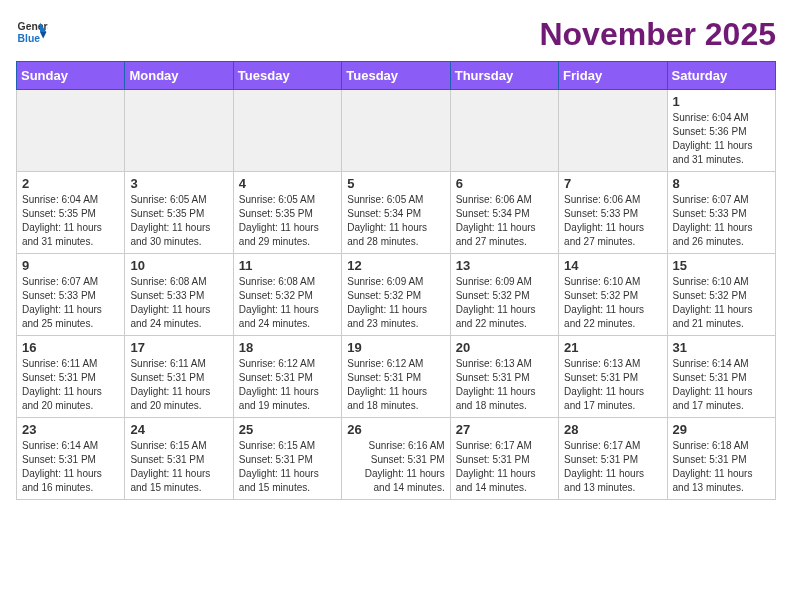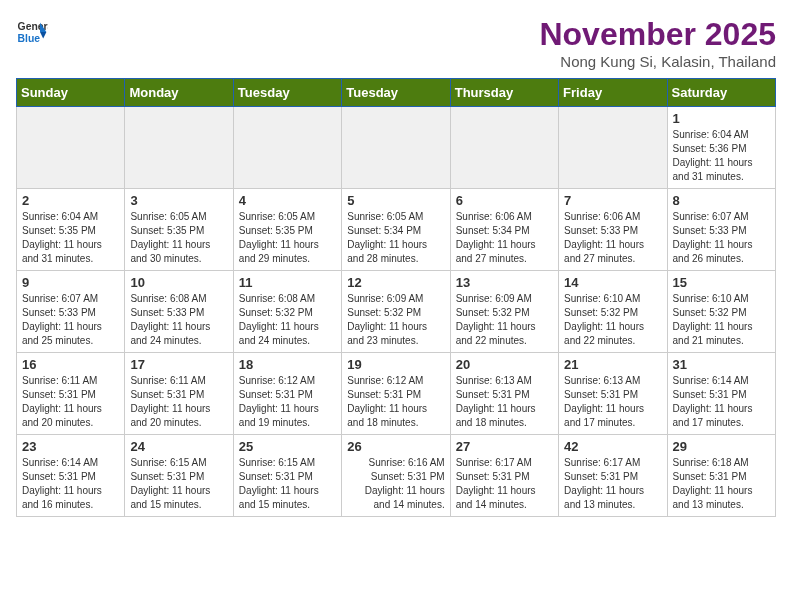--- a/index.html
+++ b/index.html
@@ -36,21 +36,21 @@
     .location {
       font-size: 15px;
       color: #555;
     }
     table {
       width: 100%;
       border-collapse: collapse;
       table-layout: fixed;
     }
     thead th {
-      background: #4d7c0f;
+      background: #8b5cf6;
       color: #fff;
       font-size: 13px;
       font-weight: bold;
       padding: 6px 4px;
       text-align: left;
       border: 1px solid #2060b0;
     }
     tbody td {
       vertical-align: top;
       border: 1px solid #ccc;
@@ -86,21 +86,20 @@
   <div class="logo">
     <svg class="logo-icon" viewBox="0 0 40 40">
       <text x="2" y="18" font-size="13" font-weight="bold" fill="#333" font-family="Arial">General</text>
       <text x="2" y="32" font-size="13" font-weight="bold" fill="#1a73c9" font-family="Arial">Blue</text>
       <polygon points="30,8 38,20 30,20" fill="#1a73c9"></polygon>
       <polygon points="30,20 38,20 34,28" fill="#0a50a0"></polygon>
     </svg>
   </div>
   <div class="title-block">
     <div class="month-title">November 2025</div>
-    <div class="location">Nong Kung Si, Kalasin, Thailand</div>
   </div>
 </div>
 
 <table>
   <thead>
     <tr>
     <th>Sunday</th>
         <th>Monday</th>
         <th>Tuesday</th>
         <th>Tuesday</th>
@@ -308,21 +307,21 @@
 and 14 minutes.</div>
         </td>
         <td>
           <span class="day-num">27</span>
           <div class="day-info" style="white-space: pre-line;">Sunrise: 6:17 AM
 Sunset: 5:31 PM
 Daylight: 11 hours
 and 14 minutes.</div>
         </td>
         <td>
-          <span class="day-num">42</span>
+          <span class="day-num">28</span>
           <div class="day-info" style="white-space: pre-line;">Sunrise: 6:17 AM
 Sunset: 5:31 PM
 Daylight: 11 hours
 and 13 minutes.</div>
         </td>
         <td>
           <span class="day-num">29</span>
           <div class="day-info" style="white-space: pre-line;">Sunrise: 6:18 AM
 Sunset: 5:31 PM
 Daylight: 11 hours

